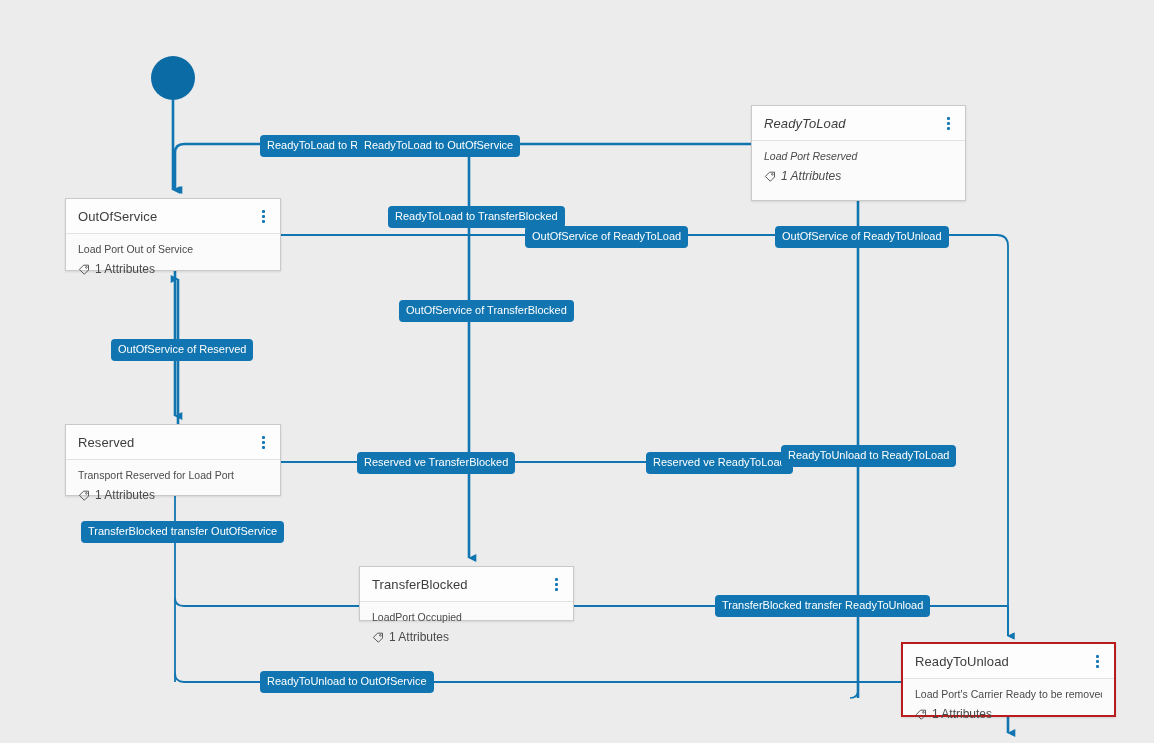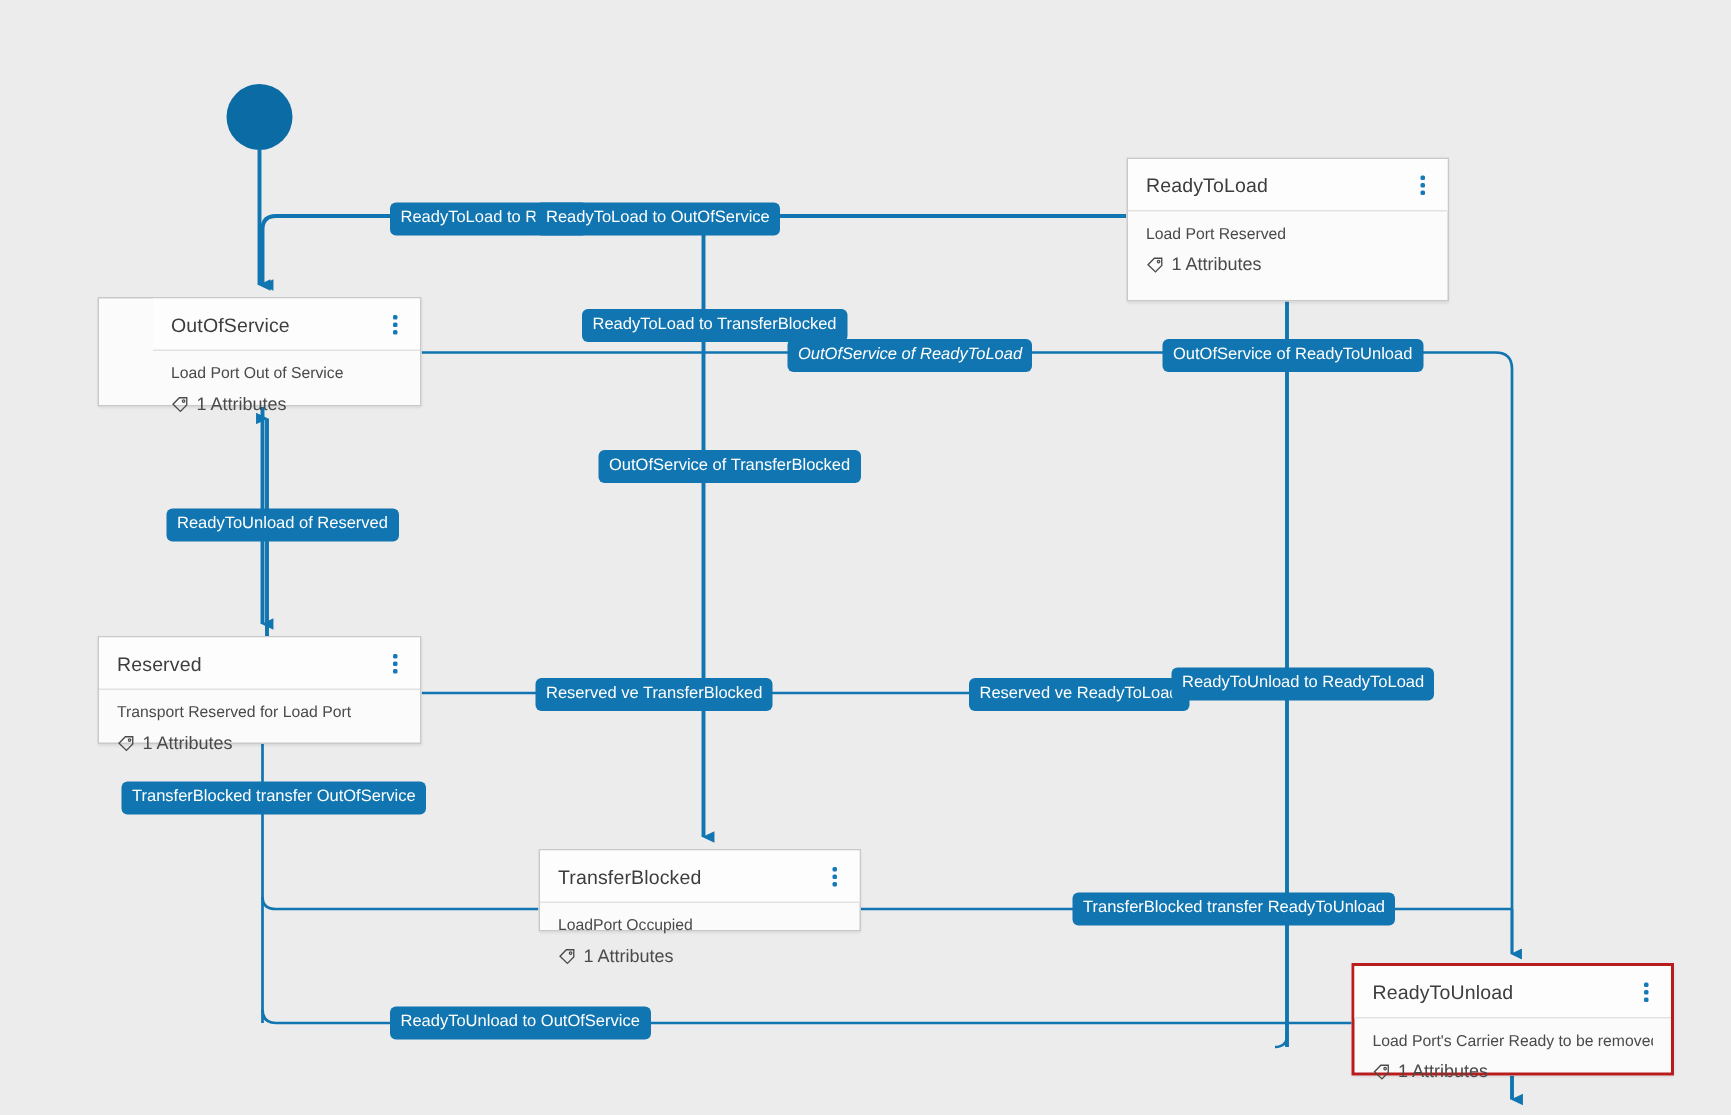--- a/index.html
+++ b/index.html
@@ -121,42 +121,42 @@
       <path d="M574,606 L1008,606" stroke-width="1.8"></path>
 
       <path d="M1008,717 L1008,733" stroke-width="2.6" marker-end="url(#ah)"></path>
 
       <path d="M1008,606 L1008,636" stroke-width="1.8" marker-end="url(#ah-thin)"></path>
     </g>
   </svg>
 
   <div class="start-node" style="left:151px;top:56px;"></div>
 
-  <div class="node" style="left:65px;top:198px;width:216px;height:73px;padding-left:36px;">
+  <div class="node" style="left:65px;top:198px;width:216px;height:73px;">
     <div class="node-header">
       <div class="node-title">OutOfService</div>
       <div class="kebab">
           <i></i>
           <i></i>
           <i></i>
         </div>
     </div>
     <div class="node-body">
       <div class="node-desc">Load Port Out of Service</div>
       <div class="attr-row">
         <svg class="tag-icon" viewBox="0 0 16 16">
           <path d="M1.8 8.6 L7.4 2.9 L14 2.9 L14 9.4 L8.4 15 Z" fill="none" stroke="#4a4a4a" stroke-width="1.2"></path>
           <circle cx="11.2" cy="5.8" r="1.1" fill="none" stroke="#4a4a4a" stroke-width="1.1"></circle>
         </svg>
         <span class="attr-text">1 Attributes</span>
       </div>
     </div>
   </div>
 
-  <div class="node" style="left:751px;top:105px;width:215px;height:96px;">
+  <div class="node" style="left:751px;top:105px;width:215px;height:96px;font-style:italic;">
     <div class="node-header">
       <div class="node-title">ReadyToLoad</div>
       <div class="kebab">
           <i></i>
           <i></i>
           <i></i>
         </div>
     </div>
     <div class="node-body">
       <div class="node-desc">Load Port Reserved</div>
@@ -232,27 +232,27 @@
       </div>
     </div>
   </div>
 
   <div class="elabel clip" style="left:260px;top:135px;width:132px;">ReadyToLoad to Rese</div>
 
   <div class="elabel" style="left:357px;top:135px;">ReadyToLoad to OutOfService</div>
 
   <div class="elabel" style="left:388px;top:206px;text-align:right;">ReadyToLoad to TransferBlocked</div>
 
-  <div class="elabel" style="left:525px;top:226px;font-style:italic;">OutOfService of ReadyToLoad</div>
+  <div class="elabel" style="left:525px;top:226px;">OutOfService of ReadyToLoad</div>
 
   <div class="elabel" style="left:775px;top:226px;">OutOfService of ReadyToUnload</div>
 
   <div class="elabel" style="left:399px;top:300px;">OutOfService of TransferBlocked</div>
 
-  <div class="elabel" style="left:111px;top:339px;">ReadyToUnload of Reserved</div>
+  <div class="elabel" style="left:111px;top:339px;">OutOfService of Reserved</div>
 
   <div class="elabel" style="left:357px;top:452px;">Reserved ve TransferBlocked</div>
 
   <div class="elabel" style="left:646px;top:452px;">Reserved ve ReadyToLoad</div>
 
   <div class="elabel" style="left:781px;top:445px;">ReadyToUnload to ReadyToLoad</div>
 
   <div class="elabel" style="left:81px;top:521px;">TransferBlocked transfer OutOfService</div>
 
   <div class="elabel" style="left:715px;top:595px;">TransferBlocked transfer ReadyToUnload</div>

